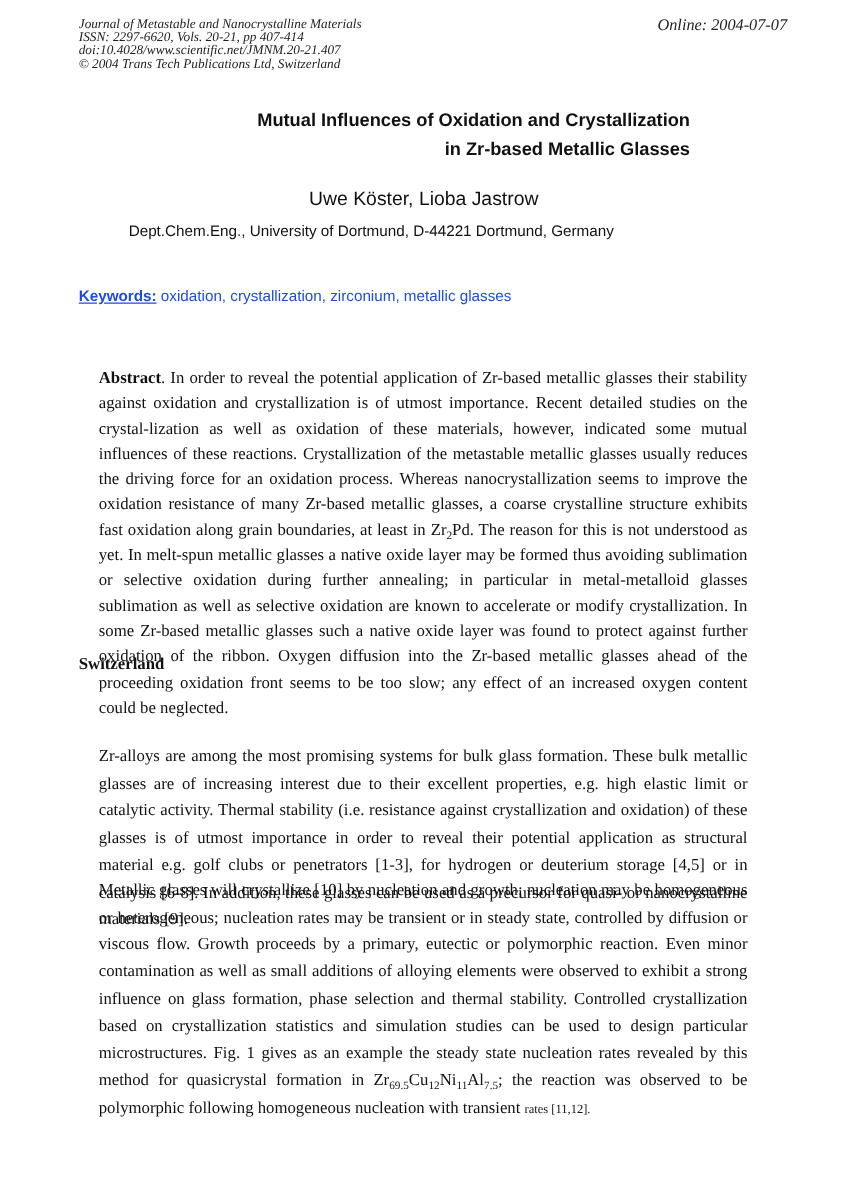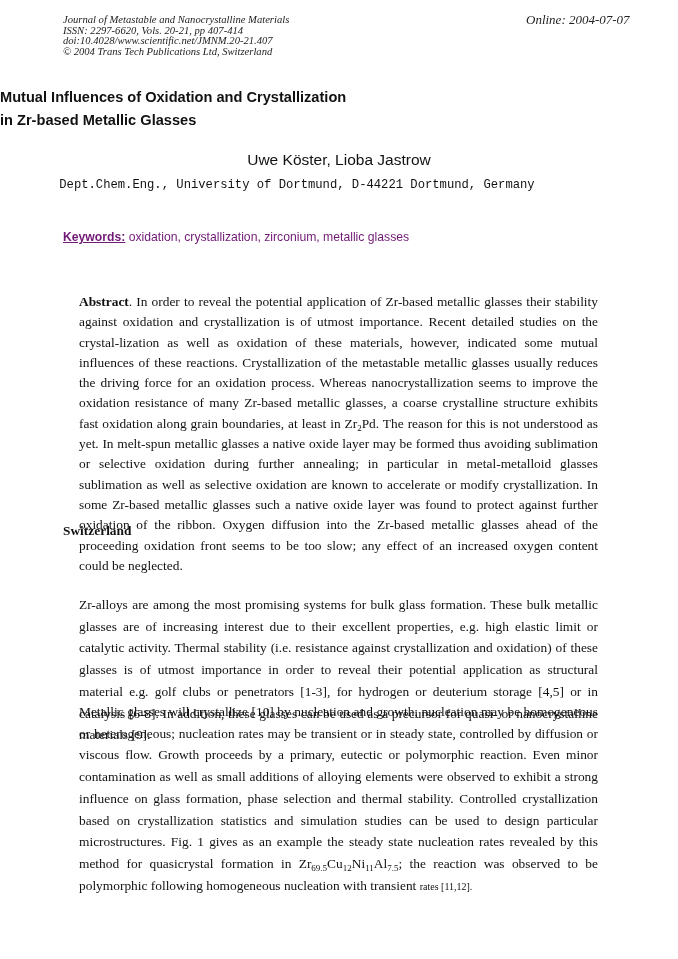--- a/index.html
+++ b/index.html
@@ -1,24 +1,24 @@
 <!DOCTYPE html>
 <html><head>
 <meta charset="utf-8">
 <style>
   html, body { margin: 0; padding: 0; background: #ffffff; }
   body { width: 678px; height: 959px; position: relative; overflow: hidden; color: #111; }
   .page { position: absolute; left: 0; top: 0; width: 678px; height: 959px; background: #fff; padding-left: 40px; }
   .hdr-left { position: absolute; left: 63px; top: 15px; font-family: "Liberation Serif", serif; font-style: italic; font-size: 10.6px; line-height: 10.6px; color: #222; }
   .hdr-left div { white-space: nowrap; }
   .hdr-right { position: absolute; left: 526px; top: 15px; font-family: "Liberation Serif", serif; font-style: italic; font-size: 13px; line-height: 10.6px; color: #222; white-space: nowrap; }
-  .title { position: absolute; left: 0; width: 552px; top: 86px; text-align: left; font-family: "Liberation Sans", sans-serif; font-weight: bold; font-size: 14.6px; line-height: 23px; color: #111; }
+  .title { position: absolute; left: 0; width: 552px; top: 86px; text-align: right; font-family: "Liberation Sans", sans-serif; font-weight: bold; font-size: 14.6px; line-height: 23px; color: #111; }
   .authors { position: absolute; left: 0; width: 678px; top: 150px; text-align: center; font-family: "Liberation Sans", sans-serif; font-size: 15.5px; line-height: 20px; color: #111; }
-  .affil { position: absolute; left: 0; width: 594px; top: 177px; text-align: center; font-family: Liberation Mono, monospace; font-size: 12.2px; line-height: 16px; color: #111; }
-  .keywords { position: absolute; left: 63px; top: 229px; font-family: "Liberation Sans", sans-serif; font-size: 12.2px; line-height: 16px; color: #701a75; white-space: nowrap; }
+  .affil { position: absolute; left: 0; width: 594px; top: 177px; text-align: center; font-family: Liberation Sans, sans-serif; font-size: 12.2px; line-height: 16px; color: #111; }
+  .keywords { position: absolute; left: 63px; top: 229px; font-family: "Liberation Sans", sans-serif; font-size: 12.2px; line-height: 16px; color: #1d4ed8; white-space: nowrap; }
   .kw-label { font-weight: bold; text-decoration: underline; }
   .body-text { position: absolute; left: 63px; width: 551px; font-family: "Liberation Serif", serif; font-size: 13.4px; color: #111; text-align: justify; }
   .abstract { top: 276px; line-height: 20.3px; }
   .intro-head { position: absolute; left: 63px; top: 522px; font-family: "Liberation Serif", serif; font-weight: bold; font-size: 13.4px; line-height: 18px; color: #111; }
   .para1 { top: 578px; line-height: 21.7px; }
   .para2 { top: 685px; line-height: 21.7px; }
   .body-text p { margin: 16px; }
   .bold { font-weight: bold; }
   sub { font-size: 9px; line-height: 0; vertical-align: -3px; }
   .small-refs { font-size: 10px; }

